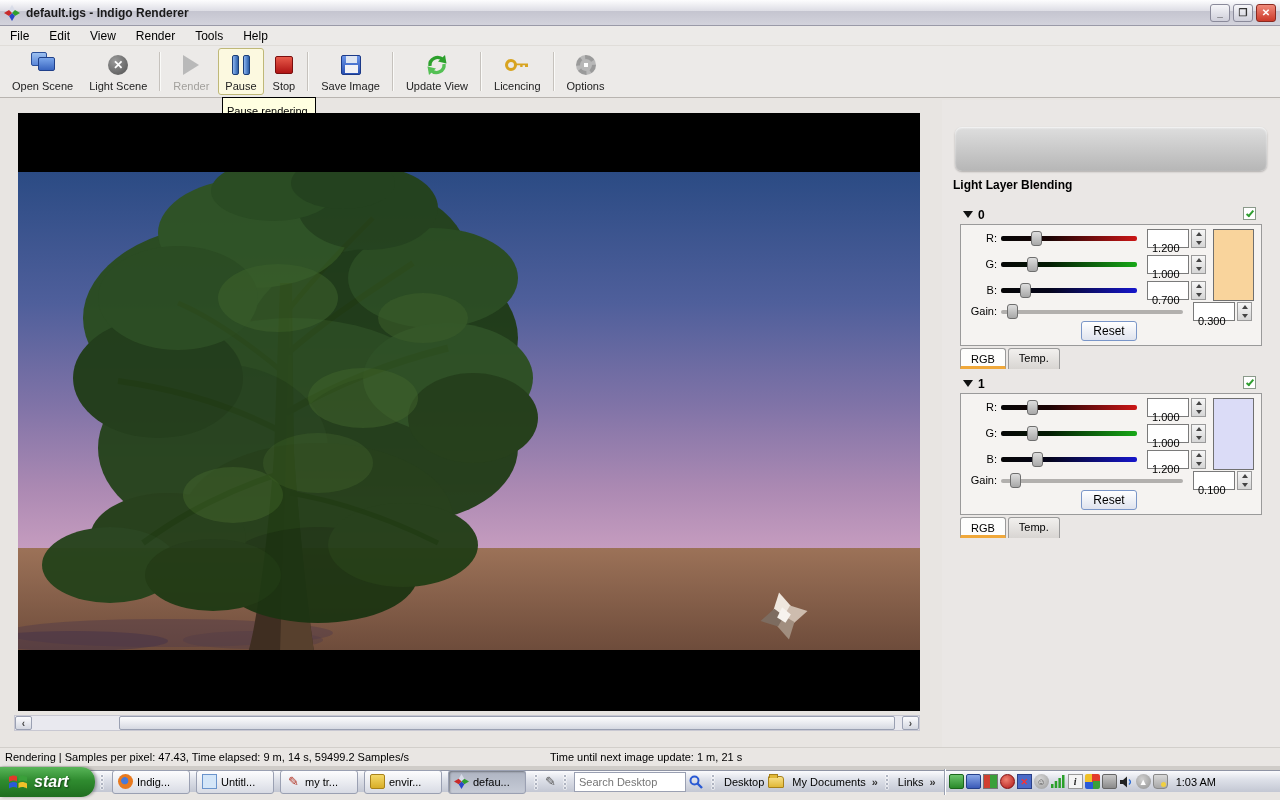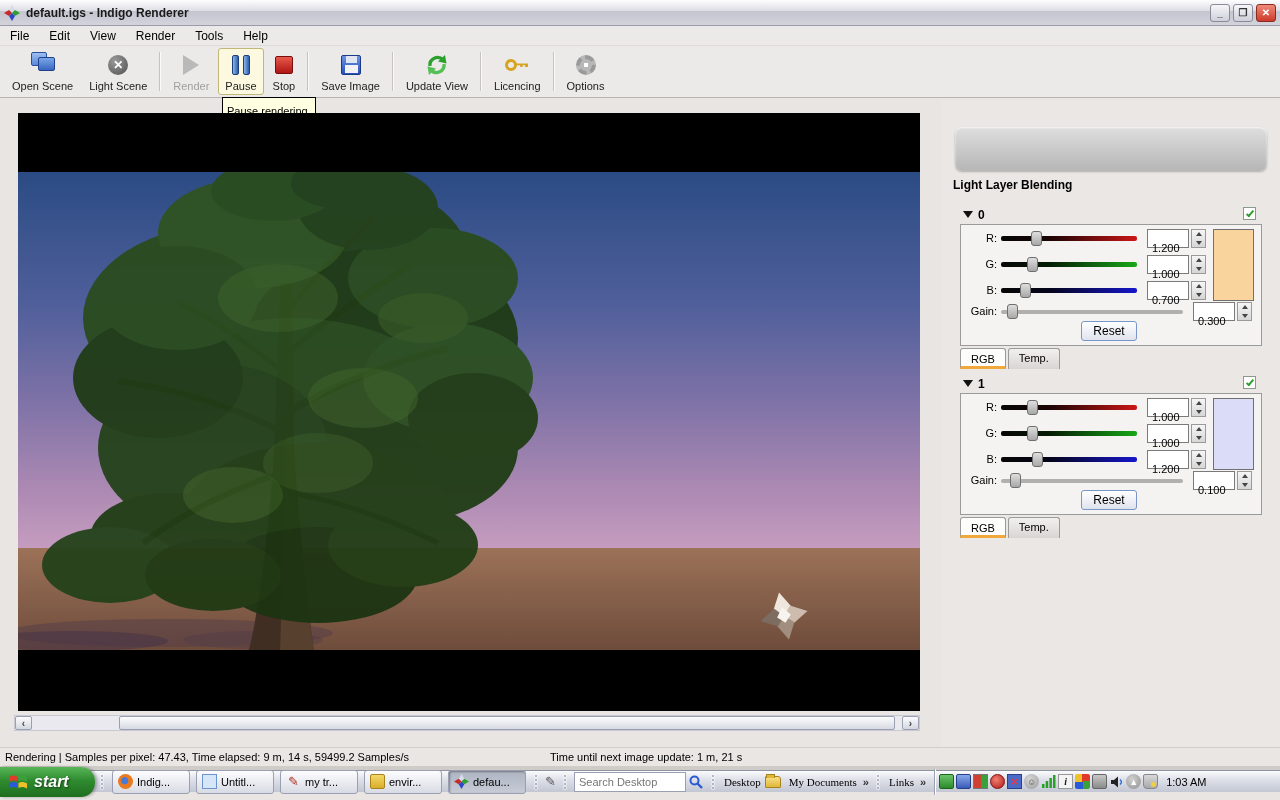--- a/index.html
+++ b/index.html
@@ -126,21 +126,21 @@
   .taskbtn { width:78px; height:24px; margin:0 3px; border:1px solid #9aa0b2; border-radius:3px;
     background:linear-gradient(#fdfdfe,#d8dbe4); display:flex; align-items:center; gap:4px; padding:0 5px; font-size:11px; white-space:nowrap; overflow:hidden; }
   .taskbtn.active { background:linear-gradient(#aeb4c2,#c6cbd6); box-shadow:inset 1px 1px 2px rgba(0,0,0,.35); }
   .ticon16 { width:15px; height:15px; flex:0 0 15px; }
   .ic-ff { border-radius:50%; background:radial-gradient(circle at 45% 45%, #4a7ad8 0 28%, #e87a20 34% 75%, #b4520e); }
   .ic-note { background:#d4e6f8; border:1px solid #6a94cc; }
   .ic-pencil { color:#b03020; font-size:13px; line-height:15px; text-align:center; }
   .ic-yfold { background:linear-gradient(#f4d868,#d8ae28); border:1px solid #a8821a; border-radius:2px; }
   .searchbox { width:112px; height:20px; background:#fff; border:1px solid #9aa0b2; font-size:11px; color:#9a9a9a; padding:2px 4px; margin-left:2px; font-family:"Liberation Sans", sans-serif; }
   .magbtn { width:20px; height:20px; display:flex; align-items:center; justify-content:center; }
-  .tbtext { font-size:11px; margin:0 4px; white-space:nowrap;font-family:Liberation Serif, serif; }
+  .tbtext { font-size:11px; margin:0 4px; white-space:nowrap; }
   .chev { font-size:11px; font-weight:bold; color:#333; margin:0 2px; }
   .mydocs { display:flex; align-items:center; gap:4px; }
   .ic-folder-open { width:16px; height:12px; background:linear-gradient(#f8e088,#e0b838); border:1px solid #a8821a; border-radius:1px 3px 1px 1px; position:relative; }
   .ic-folder-open:before { content:""; position:absolute; left:0; top:-3px; width:7px; height:3px; background:#e0b838; border:1px solid #a8821a; border-bottom:none; }
   .traydivider { width:1px; height:26px; background:#9aa0b0; margin:0 4px 0 6px; box-shadow:1px 0 0 #fff; }
   .tray { display:flex; align-items:center; gap:2px; }
   .trayicon { width:15px; height:15px; flex:0 0 15px; display:flex; align-items:center; justify-content:center; font-size:10px; }
   .clock { font-size:11px; margin:0 10px 0 8px; white-space:nowrap; }
 
   .t-green { background:linear-gradient(#6cc46c,#2a8a2a); border:1px solid #1c661c; border-radius:2px; }

